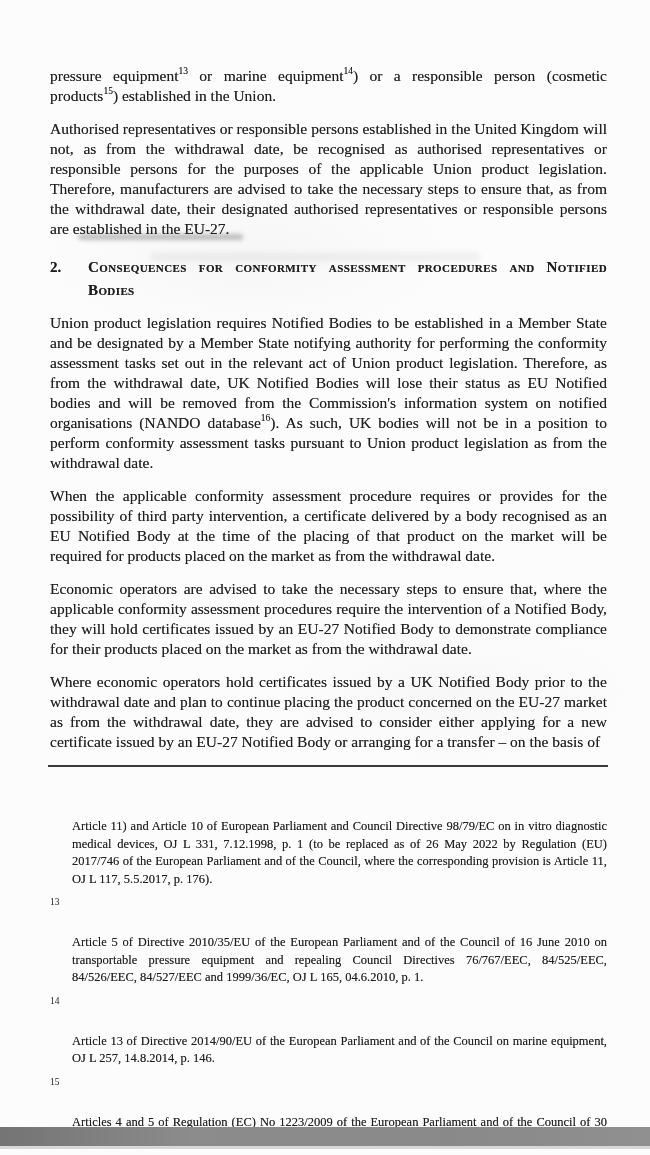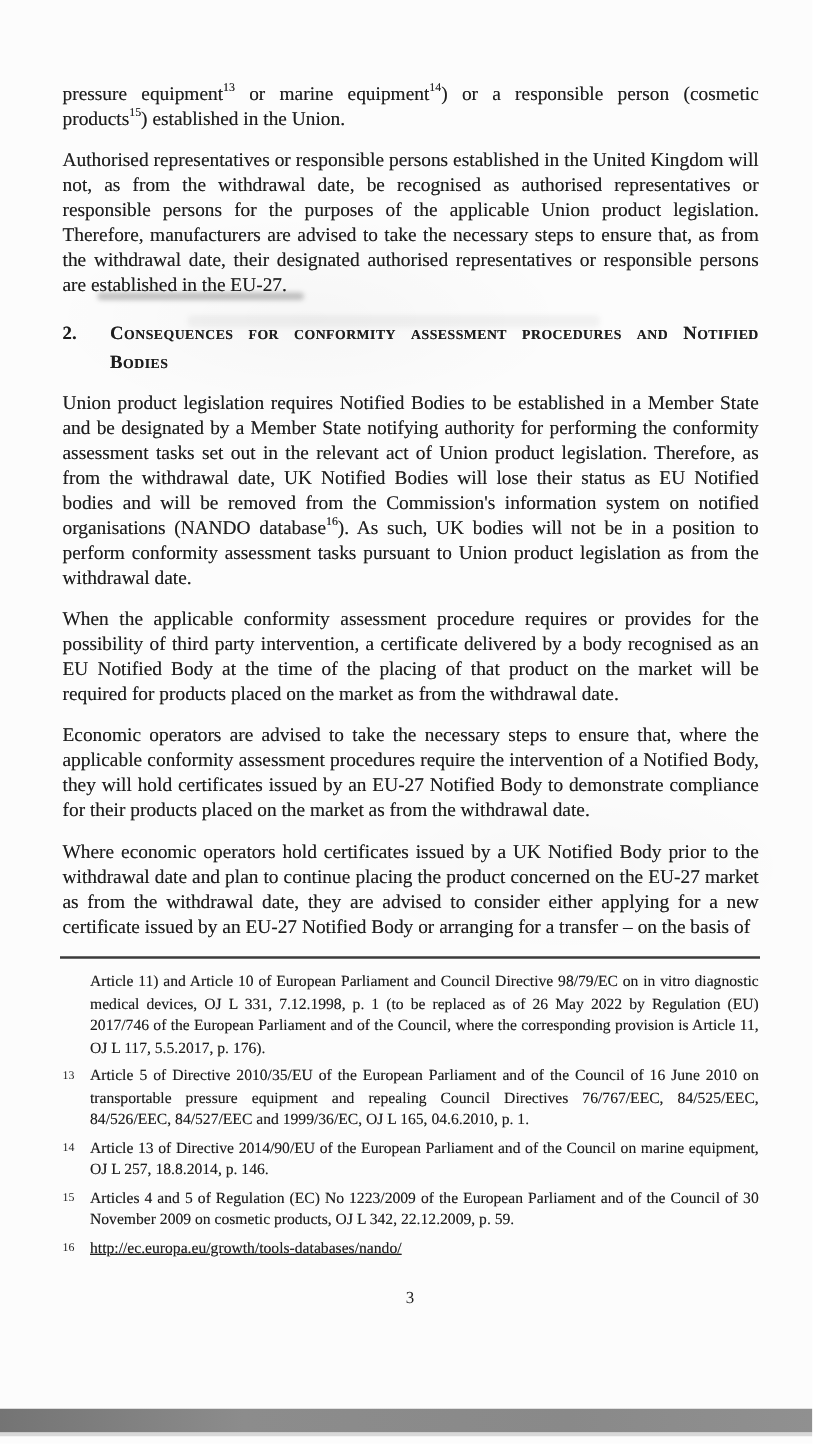--- a/index.html
+++ b/index.html
@@ -25,21 +25,21 @@
     font-weight:bold;font-variant:small-caps;
     font-size:15px;line-height:23px;letter-spacing:0.4px;
     text-align:justify;
     text-shadow:0 0 0.5px rgba(20,20,20,0.6);
   }
   .heading-num{position:absolute;left:0;top:0;font-variant:normal;letter-spacing:0;}
   .fn-sep{height:0;border:none;border-top:2px solid #3b3b3b;margin:9px 0 10px -2px;width:560px;}
   .footnotes{font-size:12.5px;line-height:17.5px;}
   .fn{display:flex;margin-bottom:5px;}
   .fn-marker{flex:none;width:22px;font-size:9.5px;padding-top:1px;}
-  .fn-text{flex:1;text-align:justify;text-shadow:0 0 0.4px rgba(20,20,20,0.5);}
+  .fn-text{flex:1;text-align:justify;text-shadow:0 0 0.4px rgba(20,20,20,0.5);margin-top:41px;}
   .fn-text.link{text-decoration:underline;}
   .page-number{text-align:center;font-size:13.5px;margin-top:22px;letter-spacing:1px;}
   .smudge{position:absolute;border-radius:4px;filter:blur(2px);}
   .s1{left:78px;top:234px;width:165px;height:6px;background:rgba(40,40,40,0.28);}
   .s2{left:150px;top:252px;width:330px;height:10px;background:rgba(60,60,60,0.06);}
   .bottom-bar{
     position:absolute;left:0;top:1127px;width:650px;height:19px;
     background:linear-gradient(to right,#747474,#8c8c8c 30%,#898989 70%,#909090);
   }
   .bottom-bar-under{position:absolute;left:0;top:1146px;width:650px;height:3px;background:#d8d8d8;}
@@ -80,21 +80,21 @@
     <span class="fn-text">Article 11) and Article 10 of European Parliament and Council Directive 98/79/EC on in vitro diagnostic medical devices, OJ L 331, 7.12.1998, p. 1 (to be replaced as of 26 May 2022 by Regulation (EU) 2017/746 of the European Parliament and of the Council, where the corresponding provision is Article 11, OJ L 117, 5.5.2017, p. 176).</span>
   </div>
 
   <div class="fn">
     <span class="fn-marker">13</span>
     <span class="fn-text">Article 5 of Directive 2010/35/EU of the European Parliament and of the Council of 16 June 2010 on transportable pressure equipment and repealing Council Directives 76/767/EEC, 84/525/EEC, 84/526/EEC, 84/527/EEC and 1999/36/EC, OJ L 165, 04.6.2010, p. 1.</span>
   </div>
 
   <div class="fn">
     <span class="fn-marker">14</span>
-    <span class="fn-text">Article 13 of Directive 2014/90/EU of the European Parliament and of the Council on marine equipment, OJ L 257, 18.8.2014, p. 146.</span>
+    <span class="fn-text">Article 13 of Directive 2014/90/EU of the European Parliament and of the Council on marine equipment, OJ L 257, 14.8.2014, p. 146.</span>
   </div>
 
   <div class="fn">
     <span class="fn-marker">15</span>
     <span class="fn-text">Articles 4 and 5 of Regulation (EC) No 1223/2009 of the European Parliament and of the Council of 30 November 2009 on cosmetic products, OJ L 342, 22.12.2009, p. 59.</span>
   </div>
 
   <div class="fn">
     <span class="fn-marker">16</span>
     <span class="fn-text link">http://ec.europa.eu/growth/tools-databases/nando/</span>

